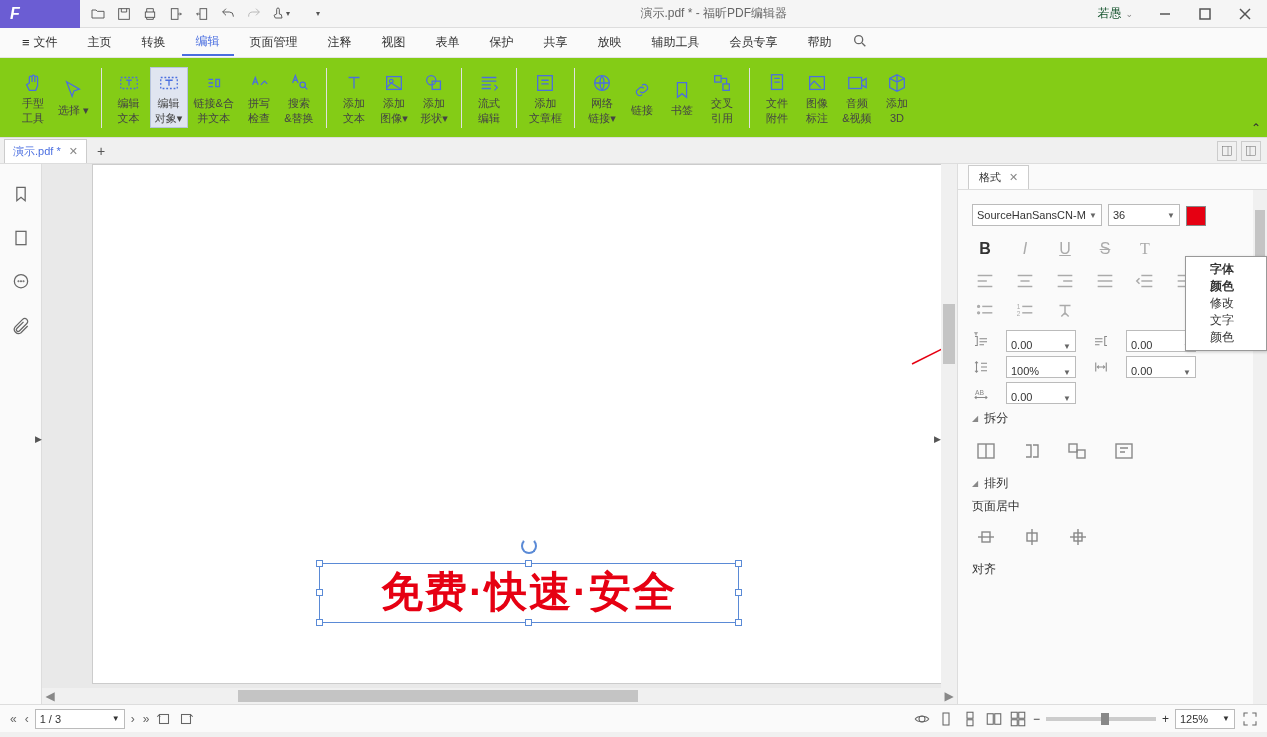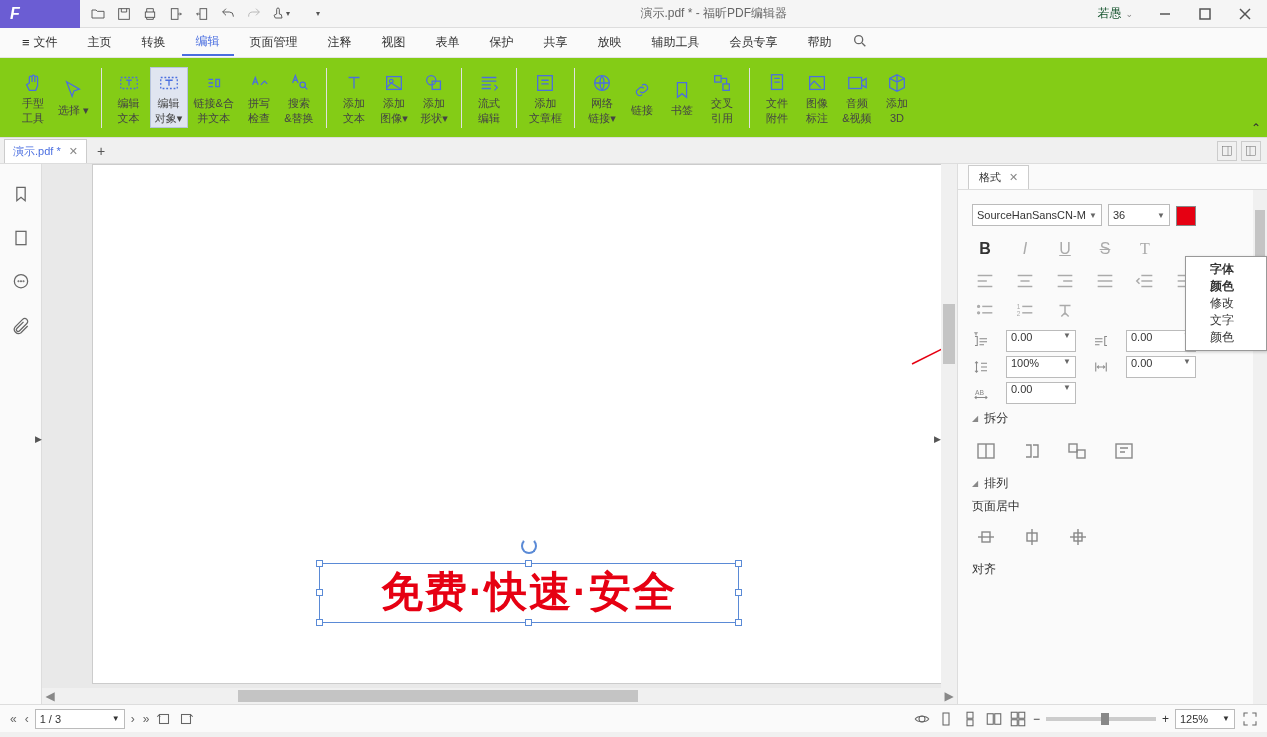--- a/index.html
+++ b/index.html
@@ -58,32 +58,32 @@
 .format-inner{flex:1;padding:0;overflow:hidden;}
 .ptab{display:flex;height:26px;border-bottom:1px solid #ddd;align-items:center;}
 .ptab .pt{height:24px;background:#fff;border:1px solid #ccc;border-bottom:none;padding:2px 10px;display:flex;align-items:center;gap:8px;margin-left:10px;font-size:11px;}
 .ptab .pt .x{color:#888;cursor:pointer;}
 .psection{padding:8px 14px;}
 .psection .shead{display:flex;align-items:center;gap:6px;font-size:12px;margin:6px 0;cursor:pointer;}
 .psection .shead:before{content:"◢";font-size:8px;color:#888;transform:rotate(0deg);}
 .frow{display:flex;align-items:flex-end;gap:6px;margin:6px 0;}
 .sel{height:22px;border:1px solid #bbb;background:#fff;display:flex;align-items:center;padding:0 4px;font-size:11px;position:relative;}
 .sel .dd{margin-left:auto;font-size:8px;color:#666;}
-.fontname{width:130px;}.fontsize{width:62px;}
+.fontname{width:130px;}.fontsize{width:72px;}
 .colorbox{width:20px;height:20px;background:#e60012;border:1px solid #888;cursor:pointer;}
 .stylebtns{display:flex;gap:18px;padding:6px 2px;}
 .stylebtns .sb{width:22px;height:22px;display:flex;align-items:center;justify-content:center;color:#aaa;cursor:pointer;font-family:serif;font-size:16px;}
 .stylebtns .sb.on{color:#333;}
 .alignbtns{display:flex;gap:18px;padding:4px 2px;}
 .alignbtns .ab{width:22px;height:22px;cursor:pointer;color:#aaa;}
 .alignbtns .ab svg{stroke:#aaa;fill:none;stroke-width:1.6;}
 .spacingrow{display:flex;gap:16px;margin:4px 0;align-items:center;}
 .spacingrow .sic{width:18px;height:18px;color:#888;}
 .spacingrow .sic svg{stroke:#888;fill:none;stroke-width:1.4;}
-.numsel{width:70px;height:22px;border:1px solid #bbb;background:#fff;display:flex;align-items:flex-start;padding:0 4px;font-size:11px;}
+.numsel{width:70px;height:22px;border:1px solid #bbb;background:#fff;display:flex;align-items:flex-end;padding:0 4px;font-size:11px;}
 .numsel .dd{margin-left:auto;font-size:8px;color:#666;}
 .iconrow{display:flex;gap:22px;padding:6px 2px;}
 .iconrow .ir{width:24px;height:24px;cursor:pointer;}
 .iconrow .ir svg{stroke:#888;fill:none;stroke-width:1.4;}
 .panel-scroll{position:absolute;right:0;top:26px;width:14px;height:calc(100% - 26px);background:#f0f0f0;}
 .panel-scroll .pth{position:absolute;left:2px;width:10px;background:#c4c4c4;top:20px;height:100px;}
 .tooltip{position:absolute;background:#fff;border:1px solid #999;padding:4px 24px;font-size:12px;box-shadow:1px 1px 3px rgba(0,0,0,0.2);z-index:100;}
 .statusbar{height:28px;background:#fafafa;border-top:1px solid #ddd;display:flex;align-items:center;padding:0 8px;gap:6px;}
 .statusbar .nav{display:flex;align-items:center;gap:4px;}
 .statusbar .nav .nb{cursor:pointer;color:#666;padding:2px;}

